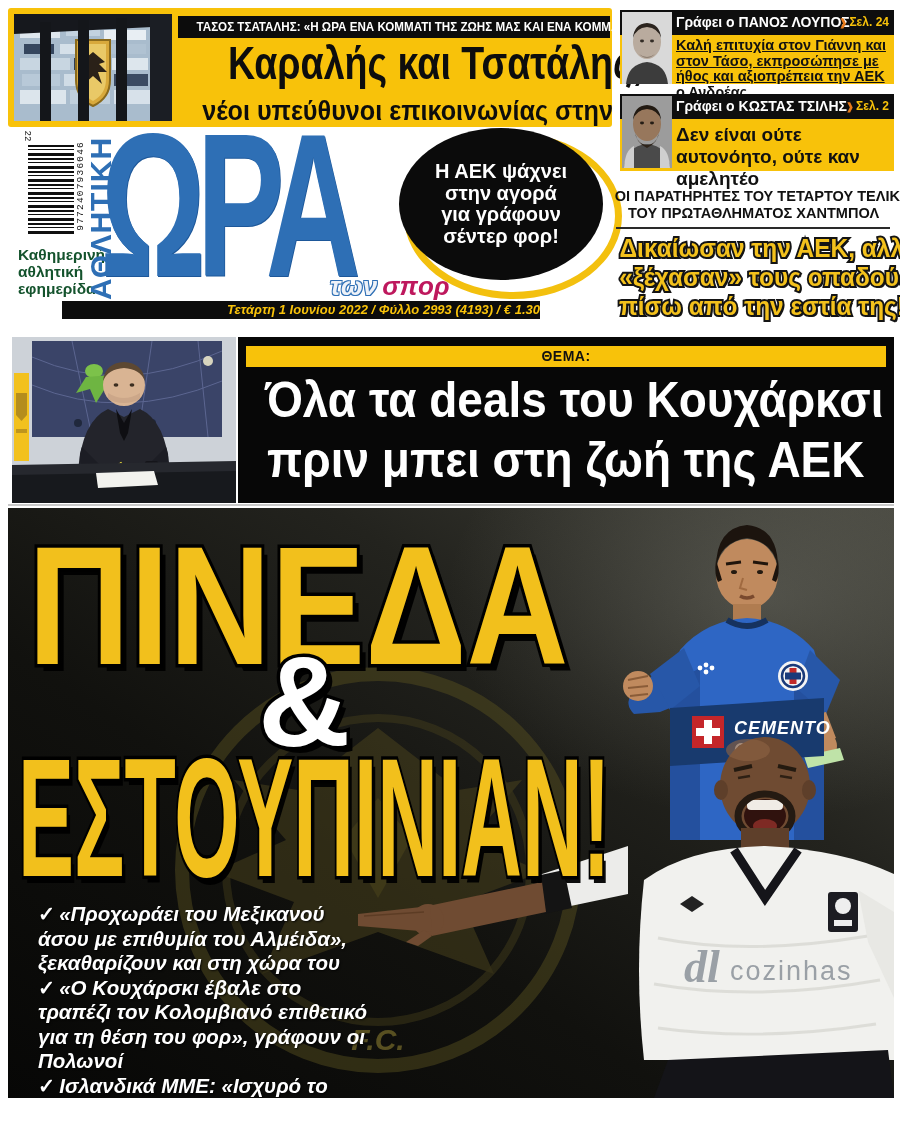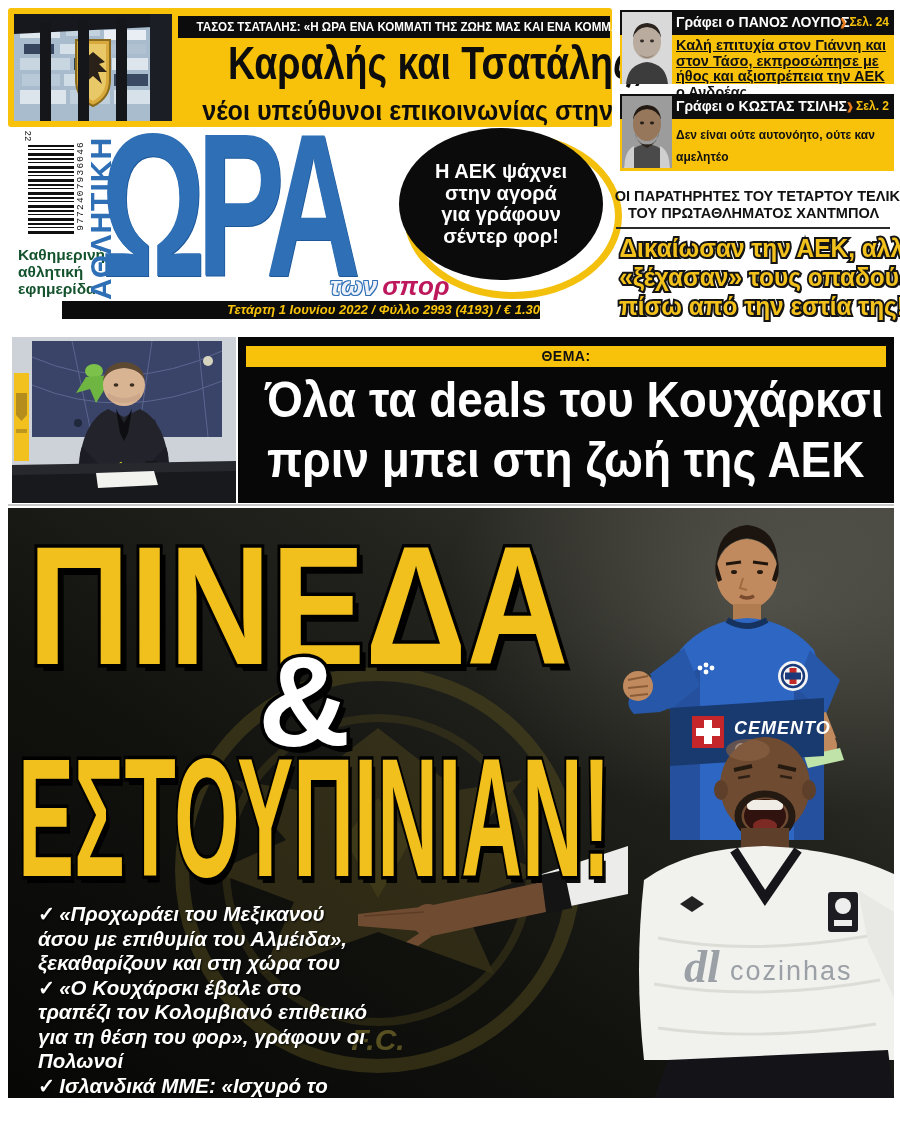--- a/index.html
+++ b/index.html
@@ -23,21 +23,21 @@
   
   .col-box{left:620px;width:274px;}
   #col-box-0{top:10px;height:74px;}
   #col-box-1{top:94px;height:77px;}
   .col-strip{position:absolute;left:0;top:0;right:0;height:25px;background:#0e0e0e;}
   .col-byline{position:absolute;left:56px;top:0;color:#fff;font-size:14px;font-weight:bold;line-height:25px;white-space:nowrap;}
   .col-ref{position:absolute;right:5px;top:0;line-height:25px;color:#f8c20a;font-size:12px;font-weight:bold;white-space:nowrap;}
   .col-ref .chev{color:#e87a1a;font-size:10px;margin-right:2px;}
   .col-body{position:absolute;left:0;right:0;top:25px;bottom:0;background:#f8c20a;color:#111;font-weight:bold;padding:3px 6px 0 56px;box-sizing:border-box;}
   #col-box-0 .col-body{font-size:14.5px;line-height:15.5px;text-decoration:underline;}
-  #col-box-1 .col-body{font-size:12px;line-height:22px;padding-top:5px;}
+  #col-box-1 .col-body{font-size:19px;line-height:22px;padding-top:5px;}
   .col-photo{position:absolute;left:2px;top:2px;bottom:2px;width:50px;z-index:2;}
 
   
   #barcode{left:20px;top:133px;width:66px;height:112px;background:#fff;}
   #barcode .bars{position:absolute;left:8px;top:12px;width:46px;height:90px;
      background:repeating-linear-gradient(to bottom,#101010 0 2px,#fff 2px 4px,#101010 4px 5px,#fff 5px 8px,#101010 8px 11px,#fff 11px 13px);}
   #barcode .bc-num{position:absolute;right:0;top:8px;writing-mode:vertical-rl;transform:rotate(180deg);font-size:9.5px;letter-spacing:1.2px;font-family:"Liberation Mono",monospace;color:#111;}
   #barcode .bc-issue{position:absolute;left:2px;top:-2px;transform:rotate(90deg);font-size:9px;font-family:"Liberation Mono",monospace;color:#111;}
   #tagline{left:18px;top:246px;width:90px;font-size:15.5px;font-weight:bold;color:#14532d;line-height:17px;}
   #vert-title{left:84px;top:136px;height:164px;writing-mode:vertical-rl;transform:rotate(180deg);font-size:30px;font-weight:bold;color:#2e6fb5;letter-spacing:1px;}

